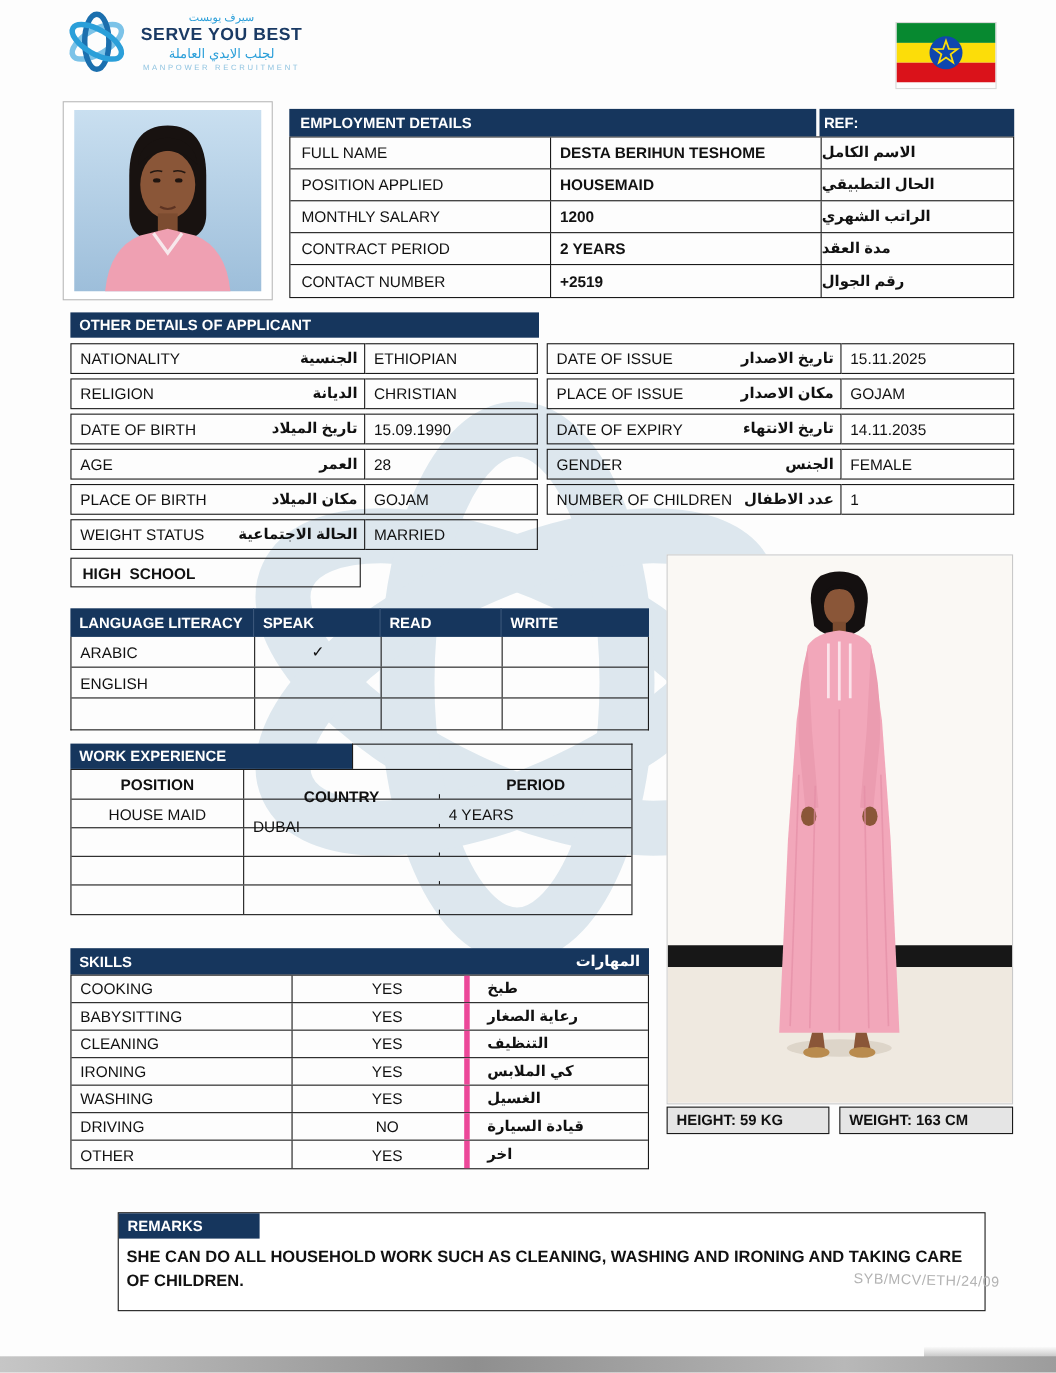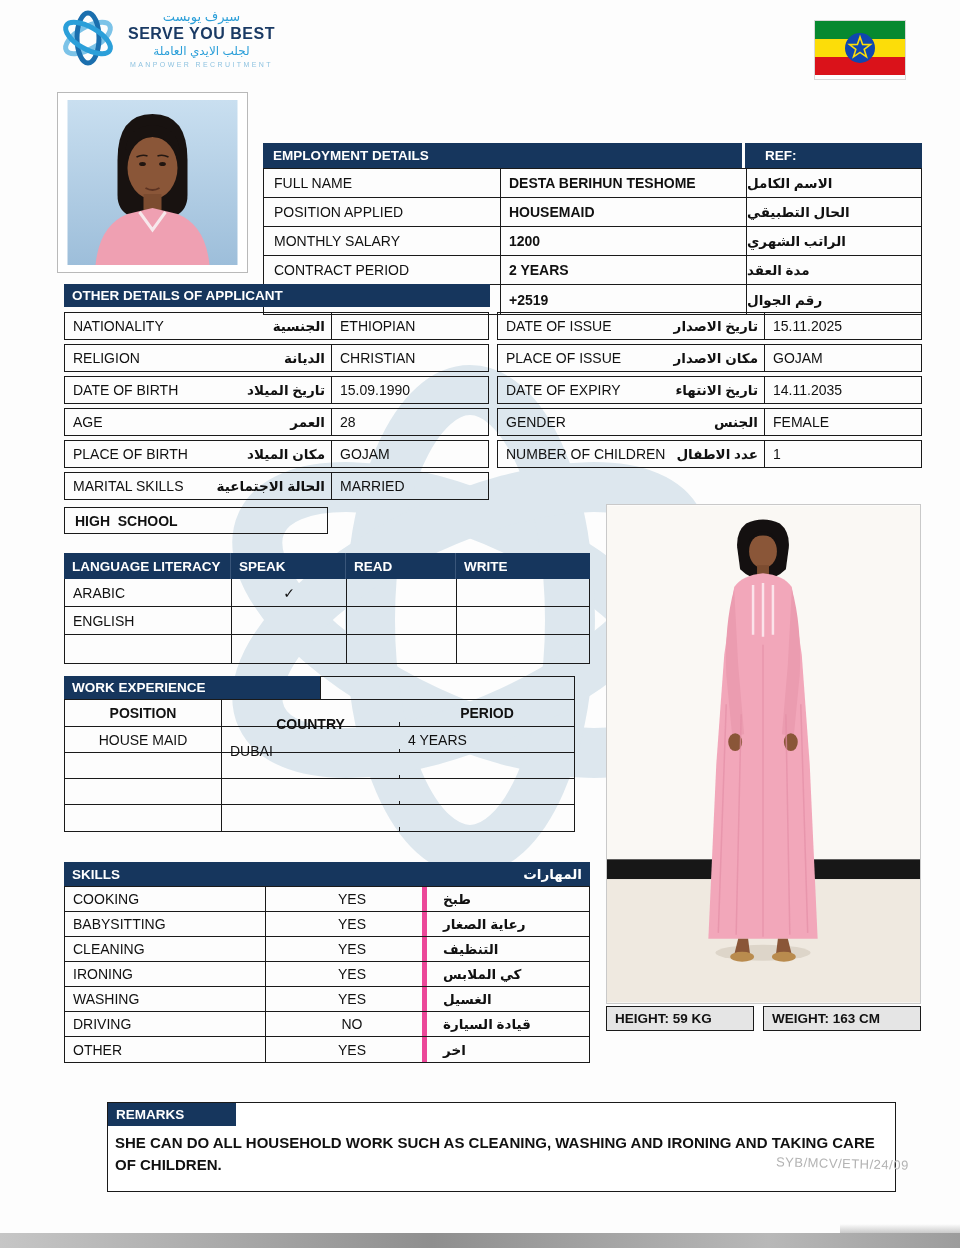--- a/index.html
+++ b/index.html
@@ -6,38 +6,38 @@
   html,body { background:#e9e9e9; }
   body { font-family:"Liberation Sans","DejaVu Sans",sans-serif; color:#111; }
   .page { position:relative; width:960px; height:1248px; margin:0 auto; background:#fdfdfd; overflow:hidden; }
 
   .navy { background:#16365d; color:#fff; font-weight:bold; }
 
   
   .logo-block { position:absolute; left:58px; top:8px; display:flex; align-items:center; gap:10px; }
   .logo-mark { flex:0 0 auto; }
   .logo-text { display:flex; flex-direction:column; align-items:center; }
-  .logo-ar  { font-size:13px; color:#2b9fd9; letter-spacing:2px; direction:rtl; }
+  .logo-ar  { font-size:10px; color:#2b9fd9; letter-spacing:2px; direction:rtl; }
   .logo-en  { font-size:16px; font-weight:bold; color:#1a3a64; letter-spacing:.5px; margin-top:1px; }
   .logo-ar2 { font-size:12px; color:#2b9fd9; direction:rtl; margin-top:1px; }
   .logo-sub { font-size:7px; color:#8fc3e0; letter-spacing:2.4px; margin-top:3px; }
   .flag { position:absolute; right:54px; top:20px; border:1px solid #d8d8d8; }
 
   
   .watermark { position:absolute; left:180px; top:330px; width:580px; height:580px; pointer-events:none; }
 
   
   .photo-id { position:absolute; left:57px; top:92px; width:191px; height:181px; background:#fff; border:1px solid #b9b9b9; padding:7px; }
   .photo-id svg { width:100%; height:100%; display:block; }
 
   
   .emp { position:absolute; left:263px; top:99px; width:659px; font-size:14px; }
-  .emp-head { display:flex; gap:3px; height:25px;margin-top:44px; }
+  .emp-head { display:flex; gap:3px; height:25px; }
   .emp-title { flex:0 0 479px; display:flex; align-items:center; padding-left:10px; font-size:13.5px; }
-  .emp-ref   { flex:1; display:flex; align-items:center; padding-left:20px; font-size:13.5px; }
+  .emp-ref   { flex:1; display:flex; align-items:center; padding-left:4px; font-size:13.5px; }
   .emp-body { border:1px solid #1a1a1a; }
   .emp-row { display:flex; height:29px; border-bottom:1px solid #1a1a1a; }
   .emp-row:last-child { border-bottom:none; }
   .emp .c-label { width:237px; border-right:1px solid #1a1a1a; display:flex; align-items:center; padding-left:10px; }
   .emp .c-value { width:246px; border-right:1px solid #1a1a1a; display:flex; align-items:center; padding-left:8px; font-weight:bold; }
   .emp .c-ar    { flex:1; display:flex; align-items:center; justify-content:flex-end; padding-right:8px; direction:rtl; font-weight:bold; font-size:13.5px; }
 
   
   .other { position:absolute; left:64px; top:284px; width:858px; font-size:14px; }
   .other-title { width:426px; height:23px; display:flex; align-items:center; padding-left:8px; font-size:13.5px; margin-bottom:5px; }
@@ -241,21 +241,21 @@
         </div>
         <div class="od-row">
           <div class="od-lab">
               <span>PLACE OF BIRTH</span>
               <span class="od-label-ar">مكان الميلاد</span>
             </div>
           <div class="od-val">GOJAM</div>
         </div>
         <div class="od-row">
           <div class="od-lab">
-              <span>MARITAL SKILLS</span>
+              <span>WEIGHT STATUS</span>
               <span class="od-label-ar">الحالة الاجتماعية</span>
             </div>
           <div class="od-val">MARRIED</div>
         </div>
       </div>
       <div class="other-col">
         <div class="od-row">
           <div class="od-lab">
               <span>DATE OF ISSUE</span>
               <span class="od-label-ar">تاريخ الاصدار</span>

